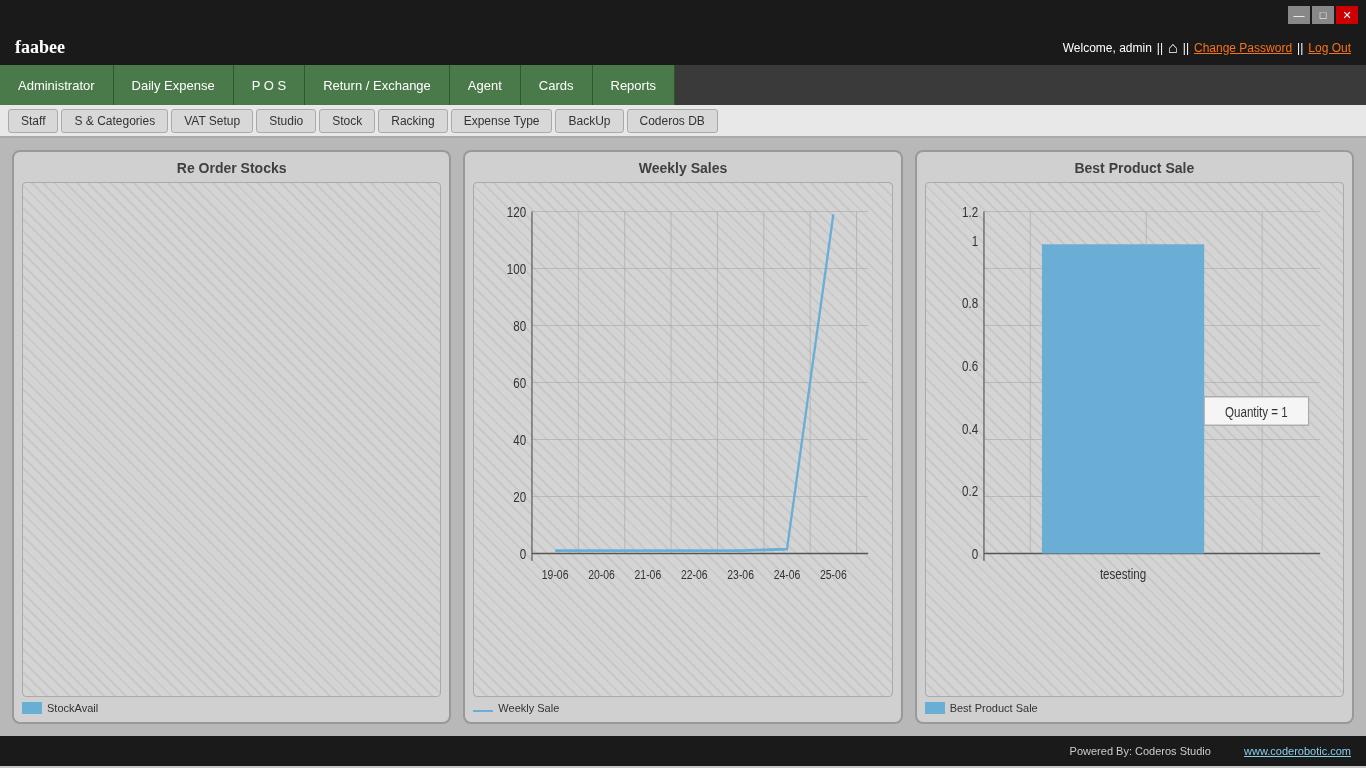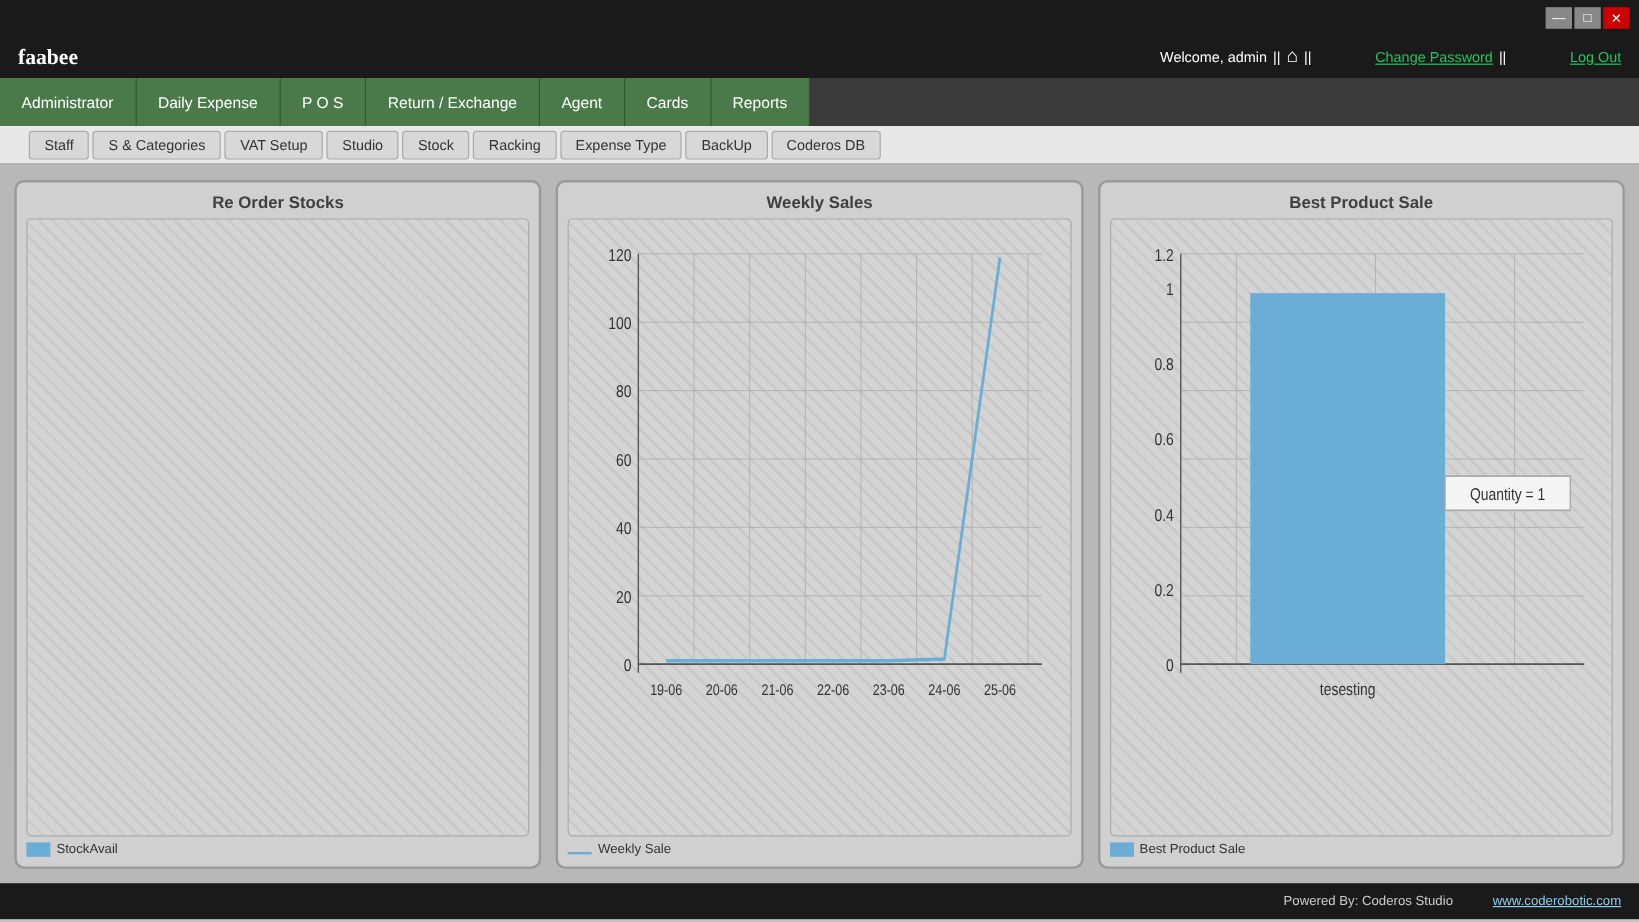--- a/index.html
+++ b/index.html
@@ -28,21 +28,21 @@
     #header {
       background: #1a1a1a;
       height: 35px;
       display: flex;
       align-items: center;
       justify-content: space-between;
       padding: 0 15px;
     }
     #app-name { color: #fff; font-size: 18px; font-weight: bold; font-family: Georgia, serif; }
     #header-right { color: #fff; font-size: 12px; display: flex; align-items: center; gap: 5px; }
-    #header-right a { color: #22c55e; text-decoration: underline; cursor: pointer; font-size: 12px; margin-left: 48px; }
+    #header-right a { color: #f97316; text-decoration: underline; cursor: pointer; font-size: 12px; }
     .home-icon { color: #fff; font-size: 16px; }
 
     
     #nav {
       background: #3a3a3a;
       height: 40px;
       display: flex;
       align-items: stretch;
     }
     .nav-item {
@@ -56,21 +56,21 @@
       border-right: 1px solid #2a5a2a;
       white-space: nowrap;
     }
 
     
     #subnav {
       background: #e8e8e8;
       height: 33px;
       display: flex;
       align-items: center;
-      padding: 0 24px;
+      padding: 0 8px;
       gap: 3px;
       border-bottom: 2px solid #aaa;
     }
     .subnav-item {
       padding: 4px 12px;
       background: #d8d8d8;
       border: 1px solid #aaa;
       border-radius: 3px;
       font-size: 12px;
       cursor: pointer;

